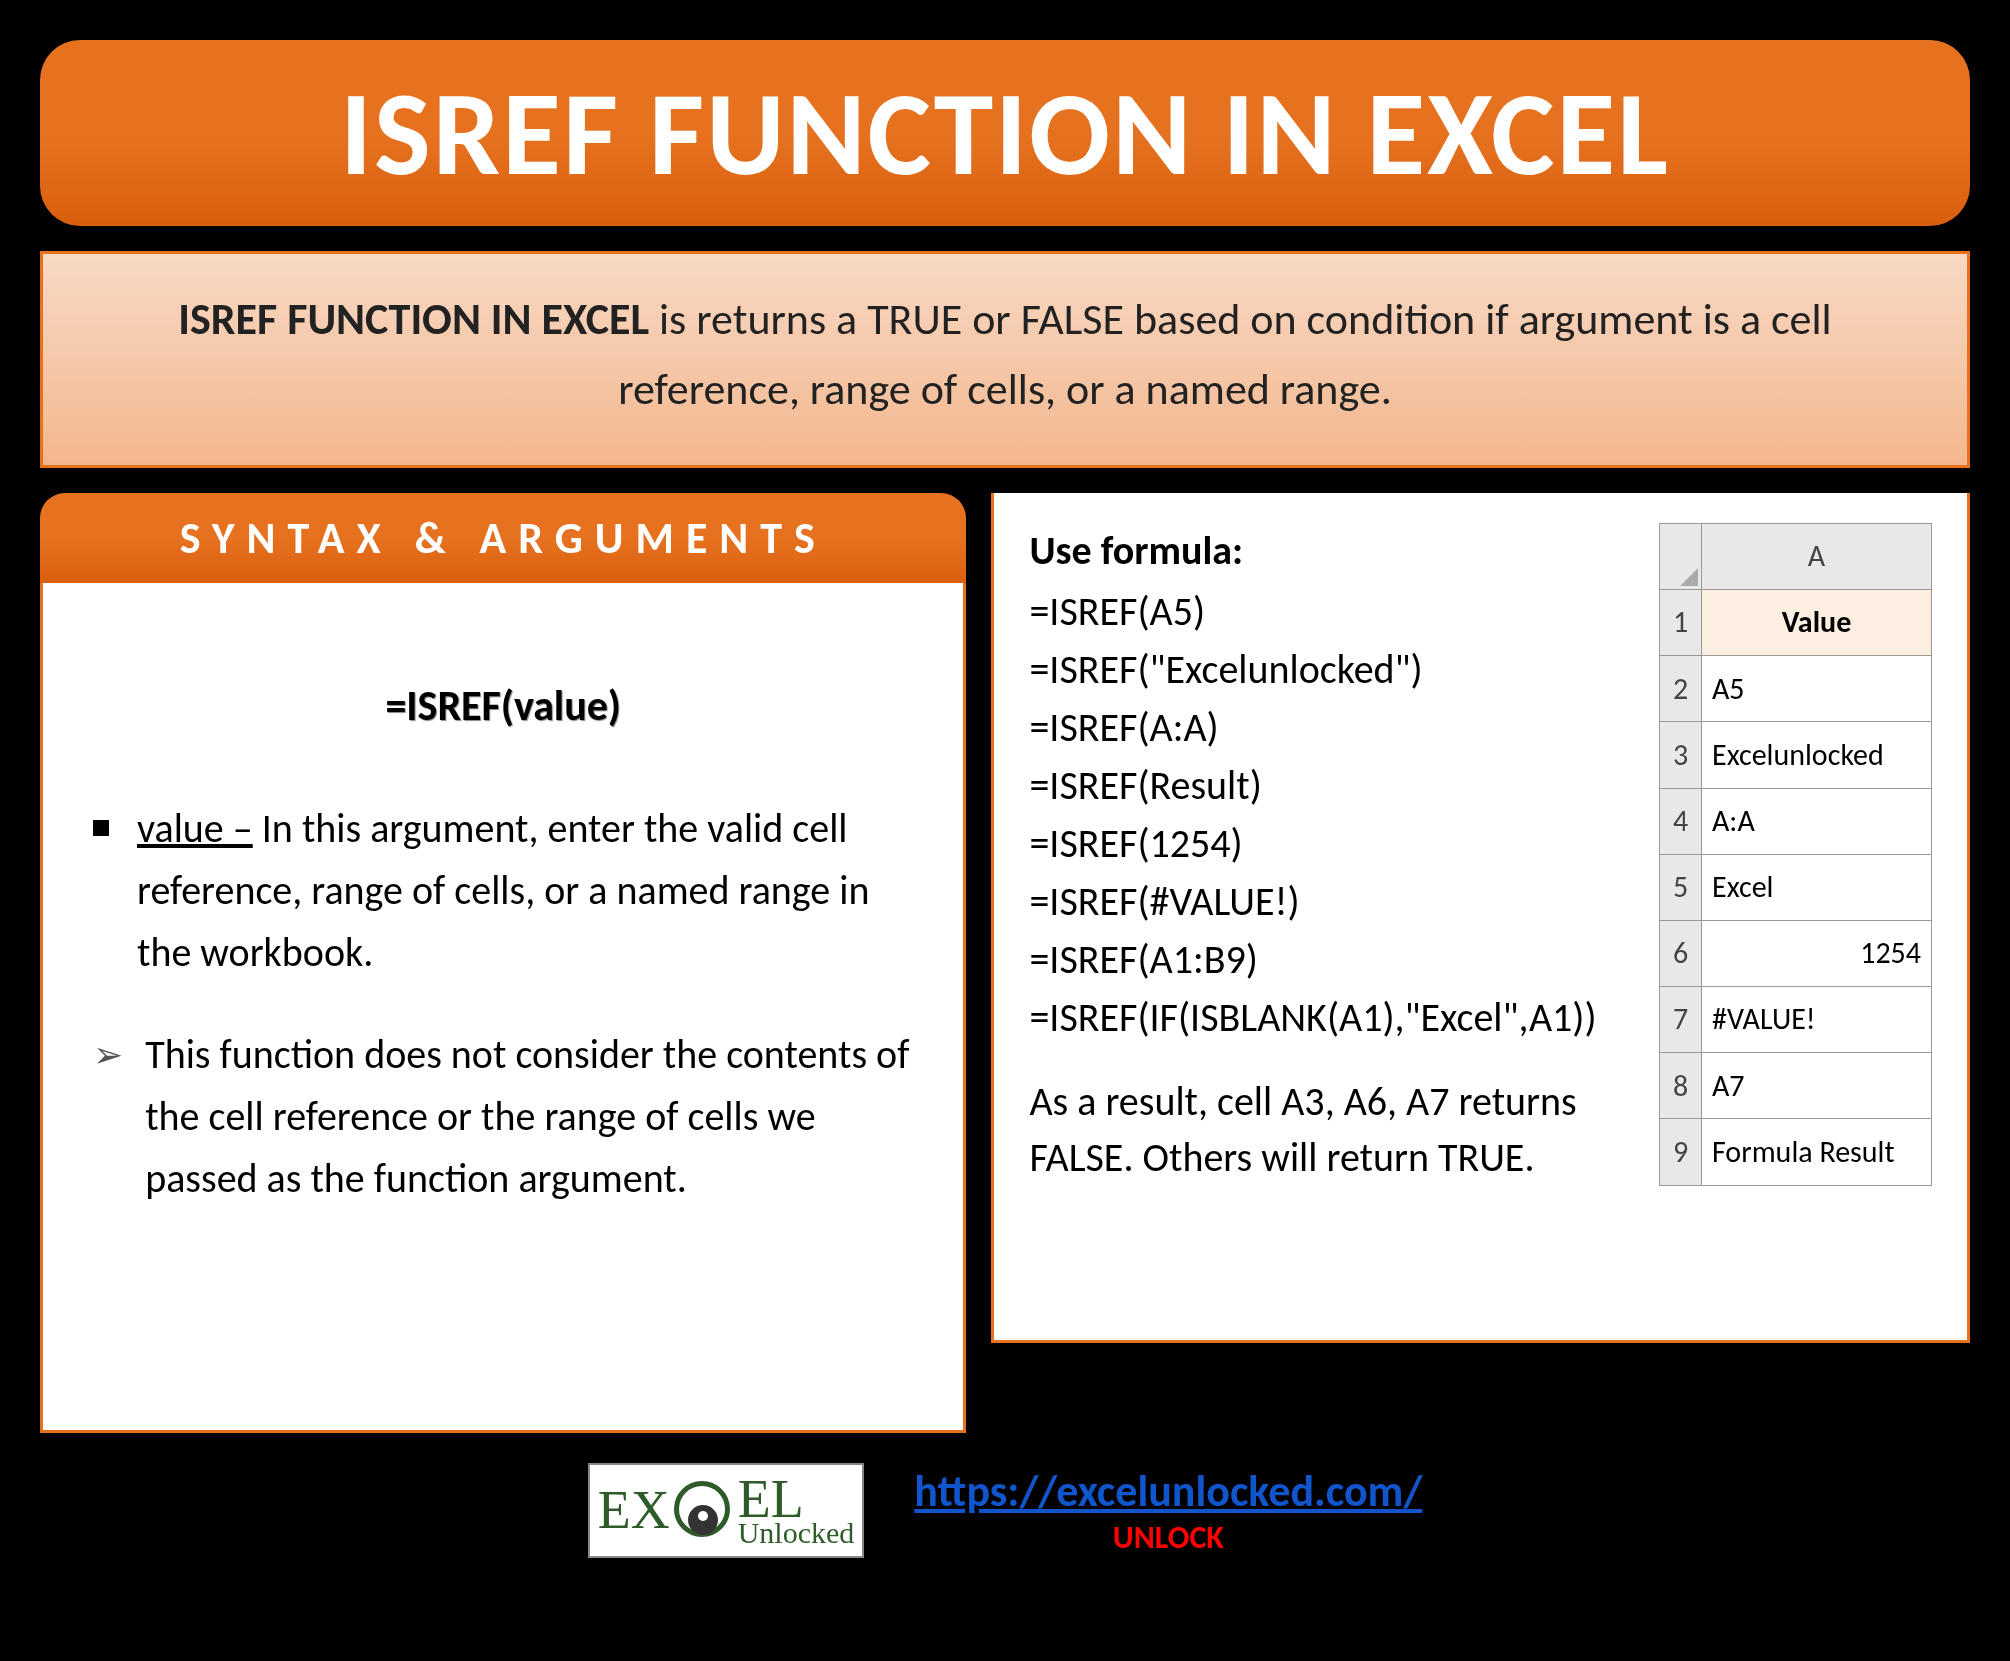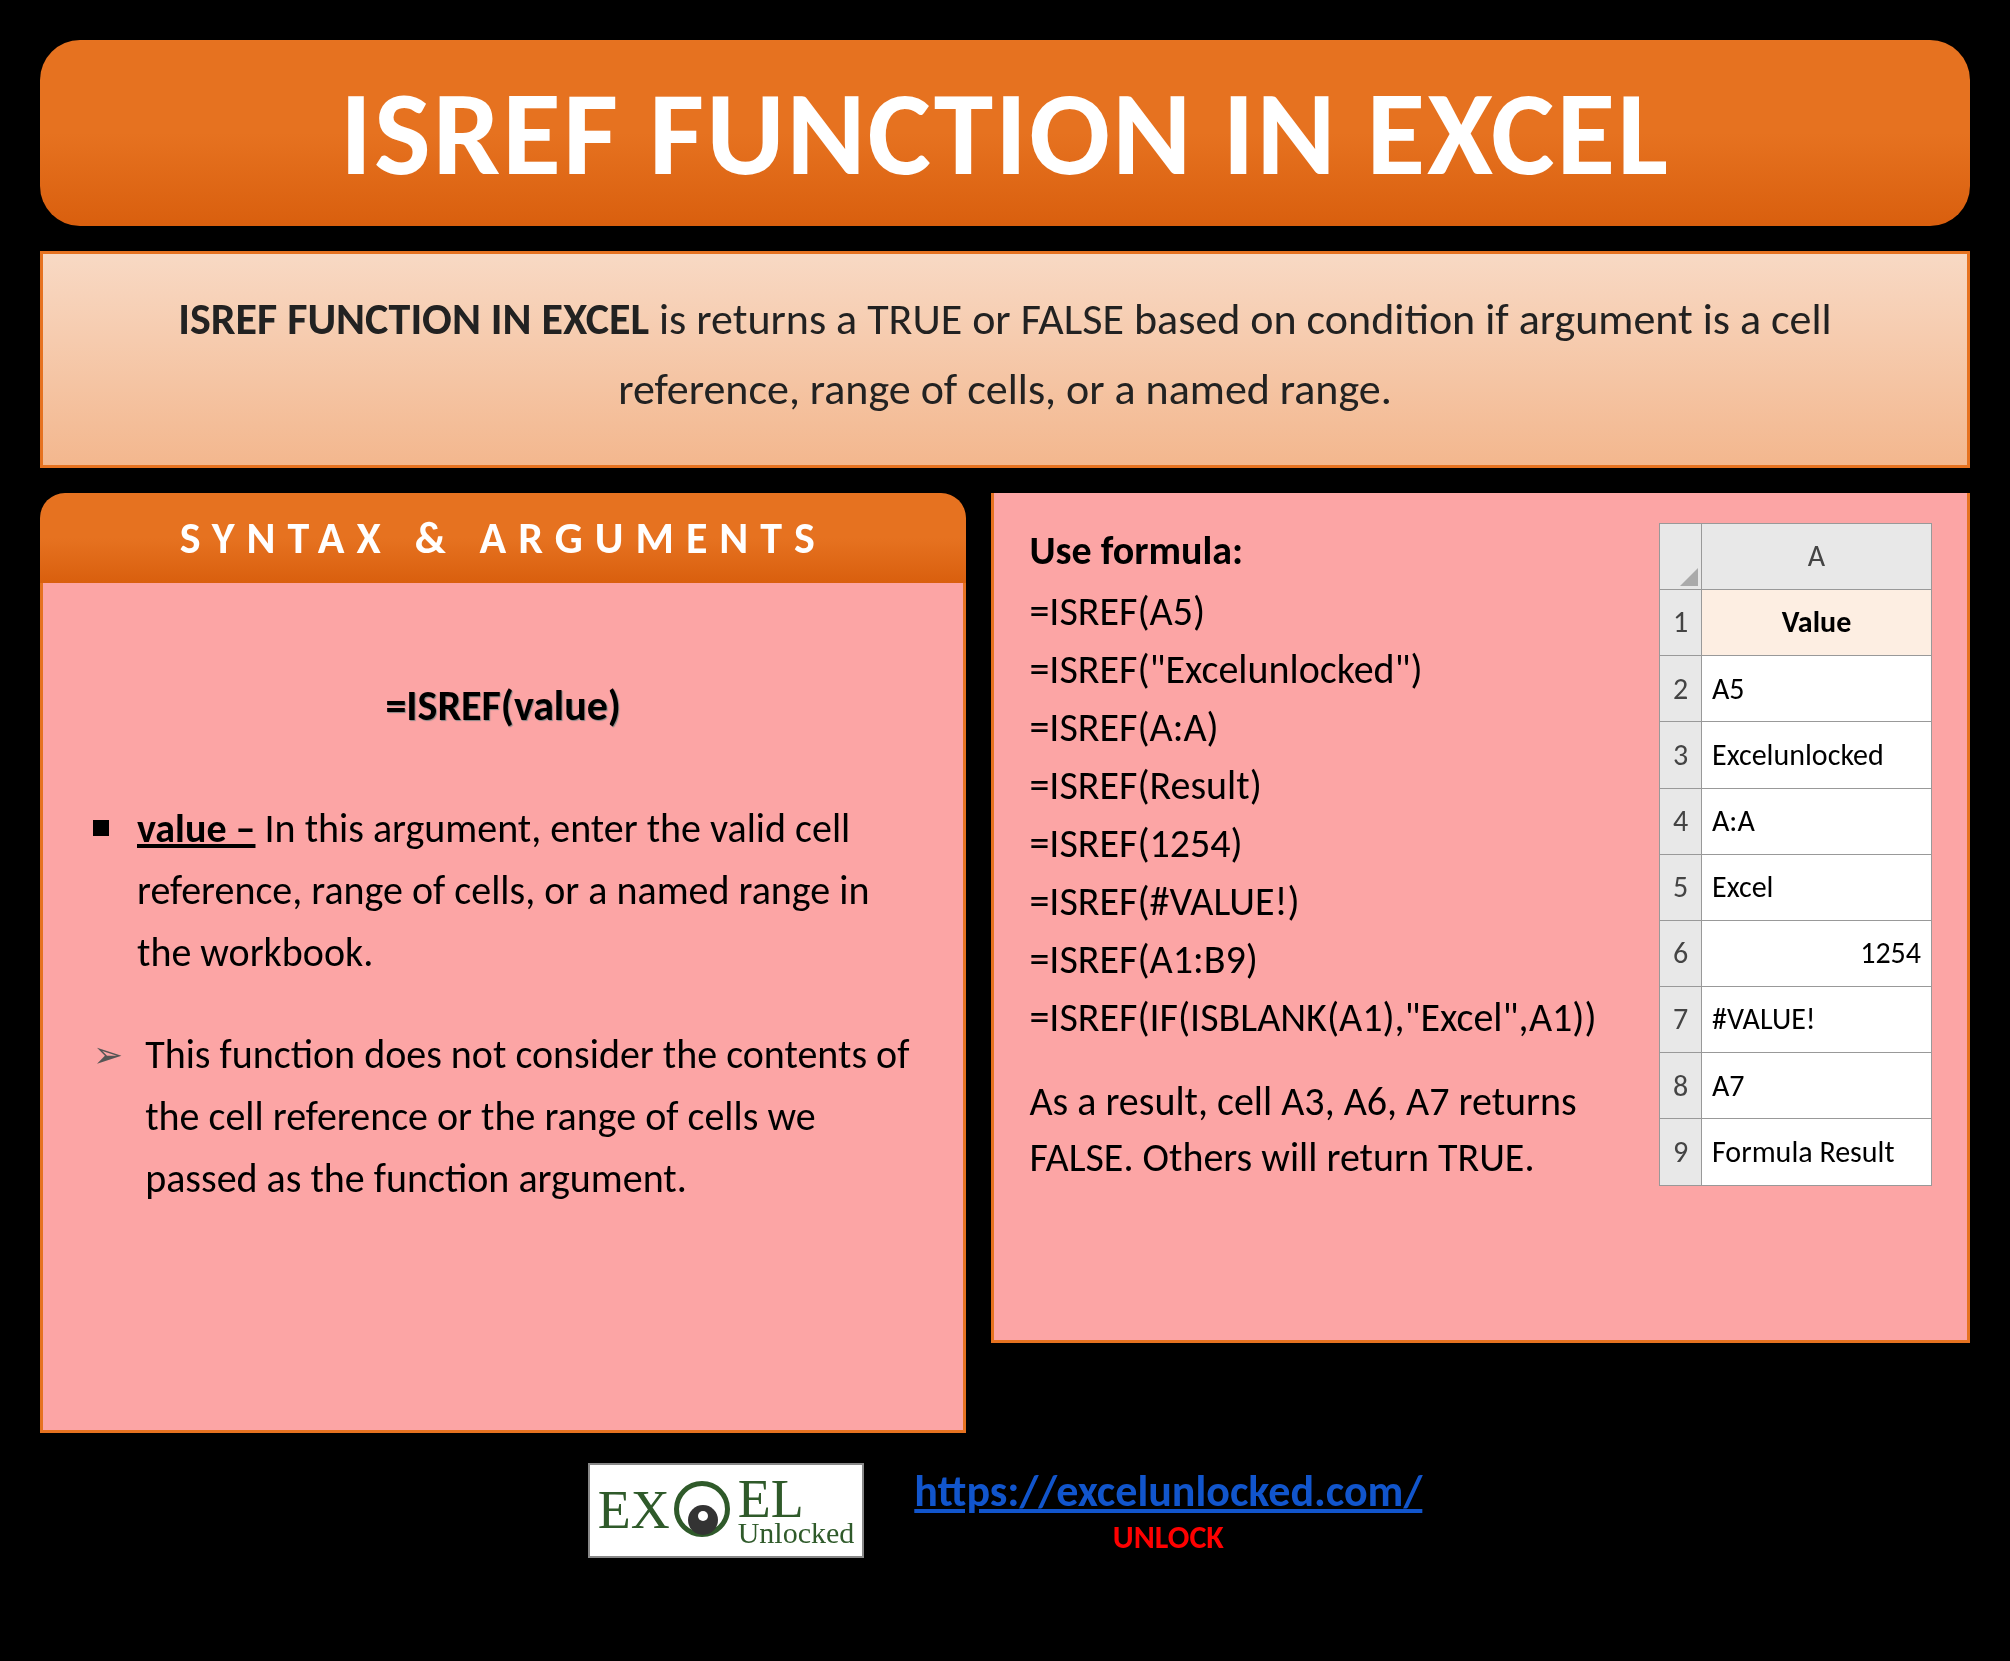--- a/index.html
+++ b/index.html
@@ -44,21 +44,21 @@
     background: linear-gradient(to bottom, #e67220 0%, #e67220 50%, #d95f0e 100%);
     color: #fff;
     text-align: center;
     font-size: 44px;
     font-weight: bold;
     padding: 18px;
     border-radius: 25px 25px 0 0;
     letter-spacing: 12px;
   }
   .section-body {
-    background: #fca5a5;
+    background: #ffffff;
     border: 3px solid #e67220;
     border-top: none;
     padding: 50px 40px 40px 40px;
     color: #000;
     font-size: 40px;
     line-height: 1.55;
     min-height: 850px;
   }
   .syntax-formula {
     text-align: center;
@@ -74,21 +74,21 @@
   }
   .bullet-square {
     width: 16px; height: 16px; background: #000;
     flex-shrink: 0; margin-top: 22px; margin-right: 28px;
   }
   .bullet-arrow {
     flex-shrink: 0; margin-right: 22px; font-size: 36px; margin-top: 4px;
     color: #555;
   }
   .bullet-text { flex: 1; }
-  .underline-bold { font-weight: bold; text-decoration: underline; margin-top: 14px; }
+  .underline-bold { font-weight: normal; text-decoration: underline; margin-top: 14px; }
   .example-body { padding: 30px 35px 35px 35px; }
   .example-flex { display: flex; gap: 25px; }
   .example-text { flex: 1; font-size: 40px; line-height: 1.4; }
   .use-formula { font-weight: bold; margin-bottom: 5px; }
   .formula-line { margin-bottom: 2px; }
   .result-text { margin-top: 28px; }
   .mini-table {
     border-collapse: collapse;
     font-size: 30px;
     background: #fff;

